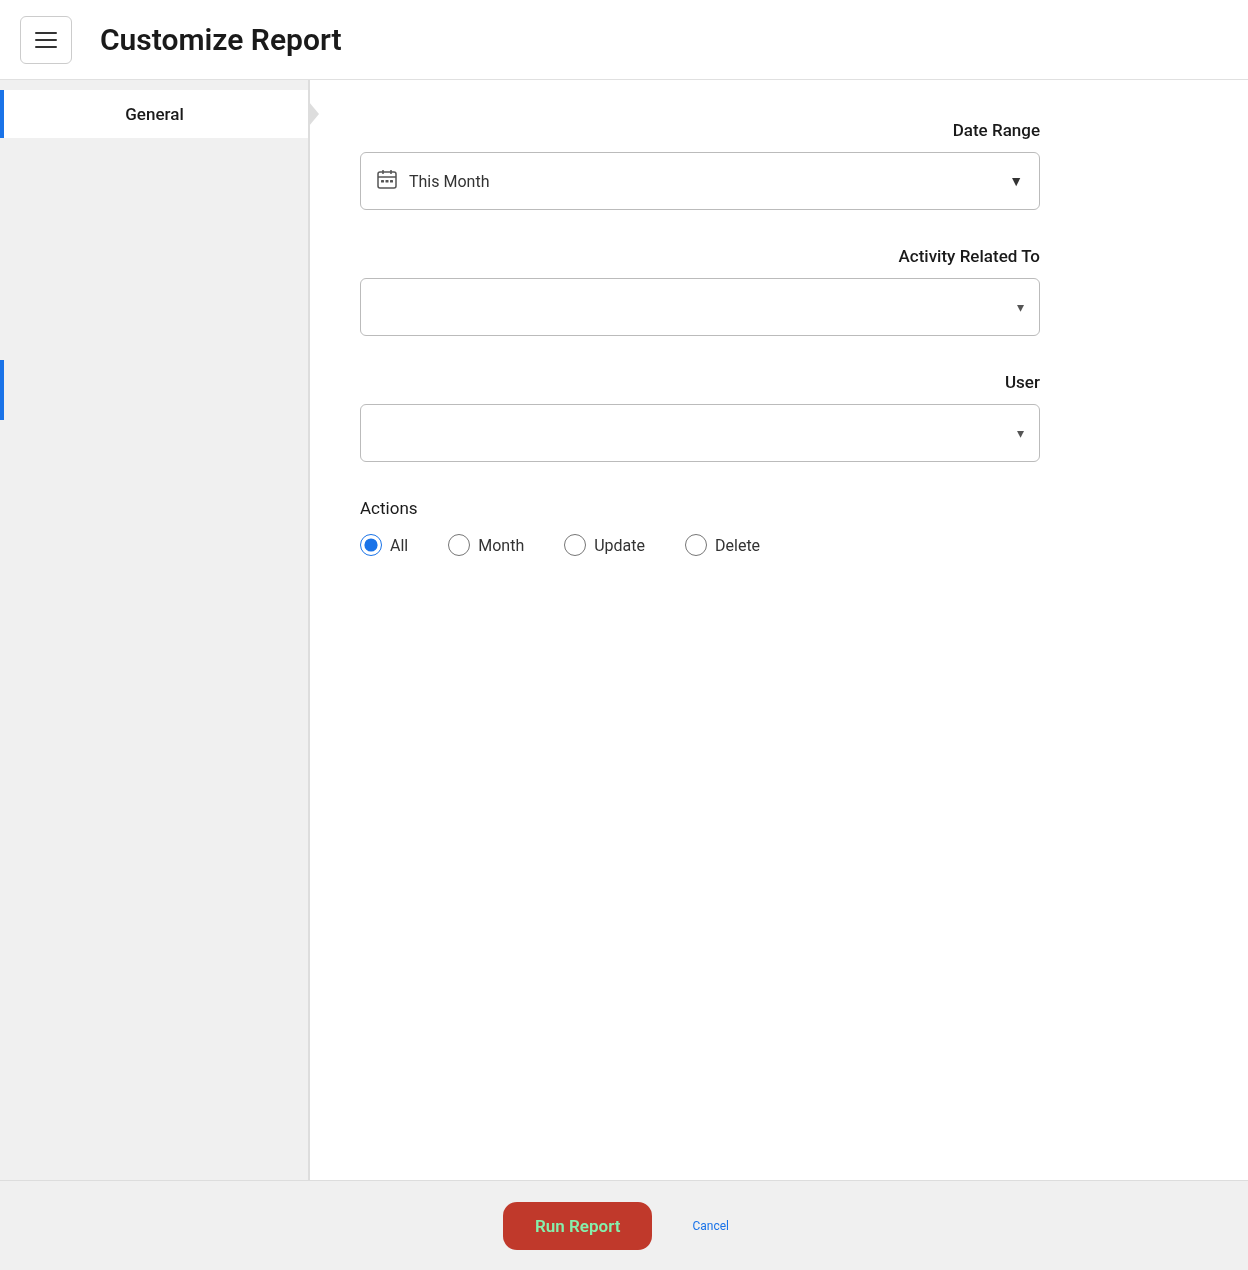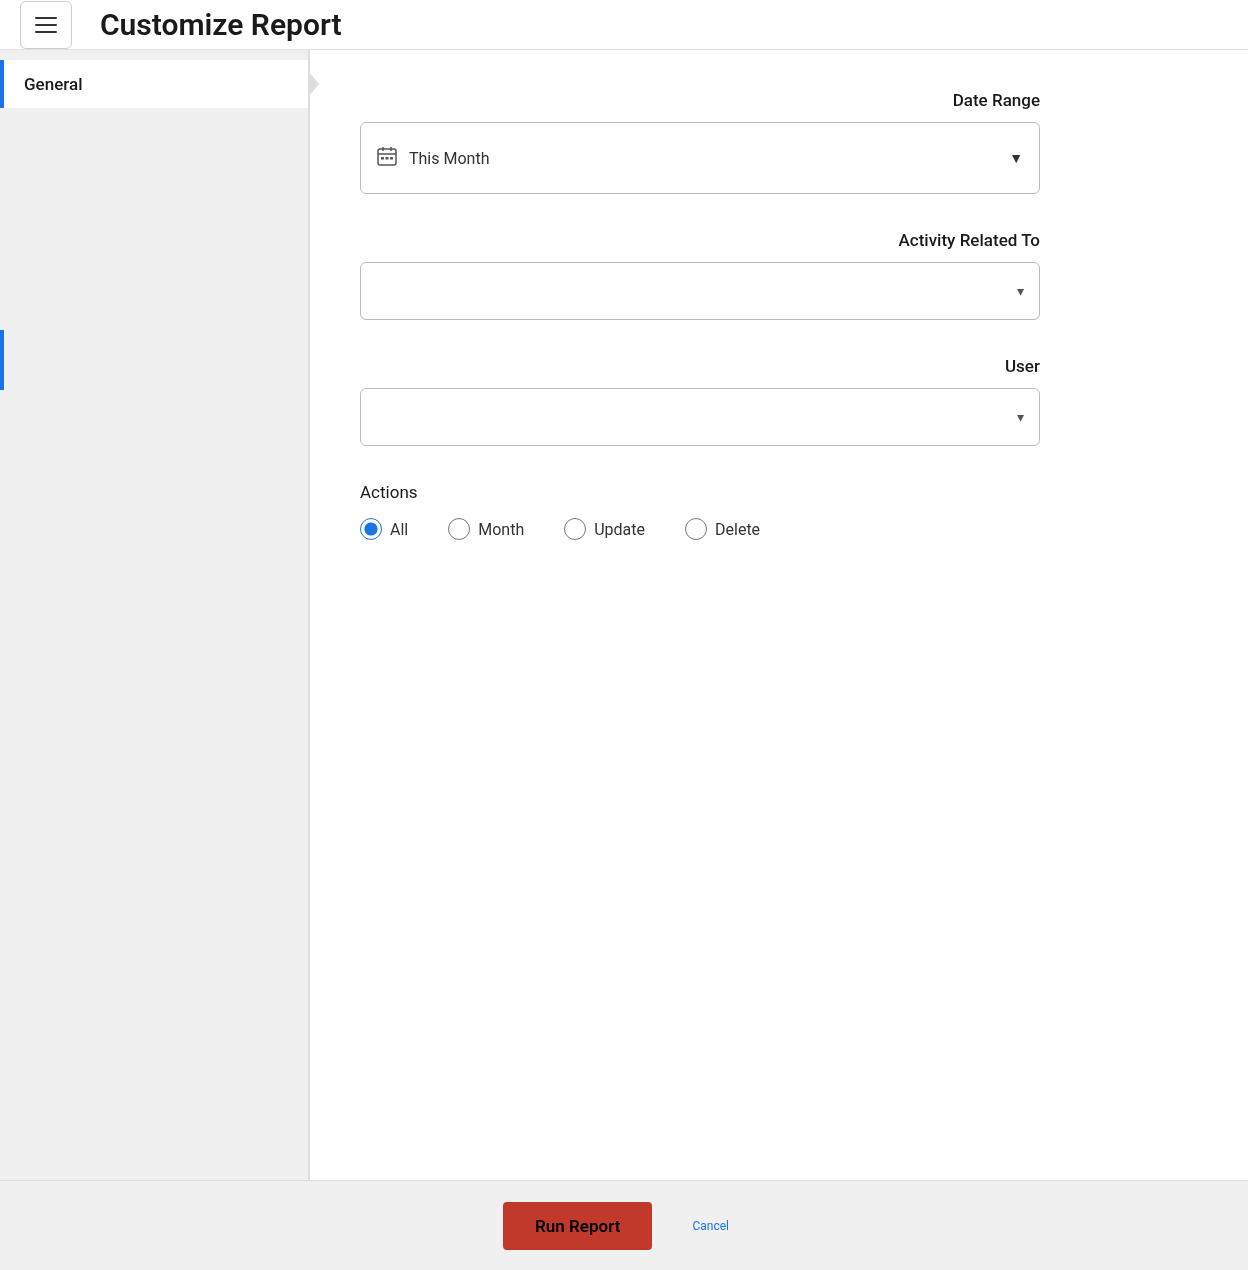--- a/index.html
+++ b/index.html
@@ -17,21 +17,21 @@
       flex-direction: column;
       overflow: hidden;
     }
 
     
     .header {
       display: flex;
       align-items: center;
       background: #ffffff;
       border-bottom: 1px solid #e0e0e0;
-      height: 50px;
+      height: 80px;
       padding: 0 20px;
       flex-shrink: 0;
     }
 
     .hamburger-btn {
       width: 52px;
       height: 48px;
       border: 1px solid #cccccc;
       border-radius: 6px;
       background: #fff;
@@ -76,20 +76,21 @@
     }
 
     .sidebar-item {
       display: flex;
       align-items: center;
       padding: 14px 24px;
       font-size: 17px;
       color: #333;
       cursor: pointer;
       position: relative;
+      justify-content: center;
     }
 
     .sidebar-item.active {
       background: #ffffff;
       color: #1a1a1a;
       font-weight: 500;
     }
 
     .sidebar-item.active::before {
       content: '';
@@ -186,21 +187,21 @@
       transform: translateY(-50%);
       pointer-events: none;
       color: #555;
       font-size: 14px;
     }
 
     .date-range-select {
       display: flex;
       align-items: center;
       width: 100%;
-      height: 72px;
+      height: 58px;
       border: 1px solid #bbbbbb;
       border-radius: 6px;
       background: #ffffff;
       font-size: 16px;
       color: #333;
       padding: 0 16px;
       cursor: pointer;
       position: relative;
     }
 
@@ -297,23 +298,23 @@
       border-top: 1px solid #ddd;
       display: flex;
       align-items: center;
       justify-content: center;
       gap: 24px;
       flex-shrink: 0;
     }
 
     .run-report-btn {
       background: #c0392b;
-      color: #000000;
+      color: #86efac;
       border: none;
-      border-radius: 4px;
+      border-radius: 14px;
       padding: 14px 32px;
       font-size: 17px;
       font-weight: 600;
       cursor: pointer;
     }
 
     .cancel-btn {
       background: none;
       border: none;
       color: #1a73e8;

